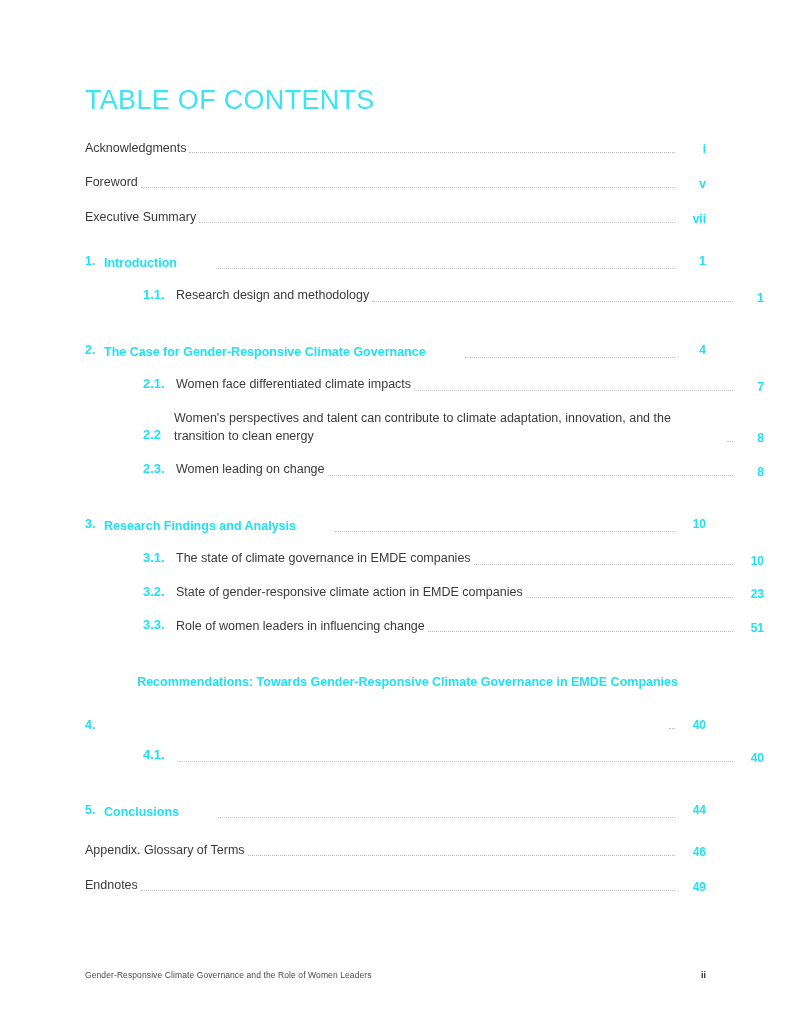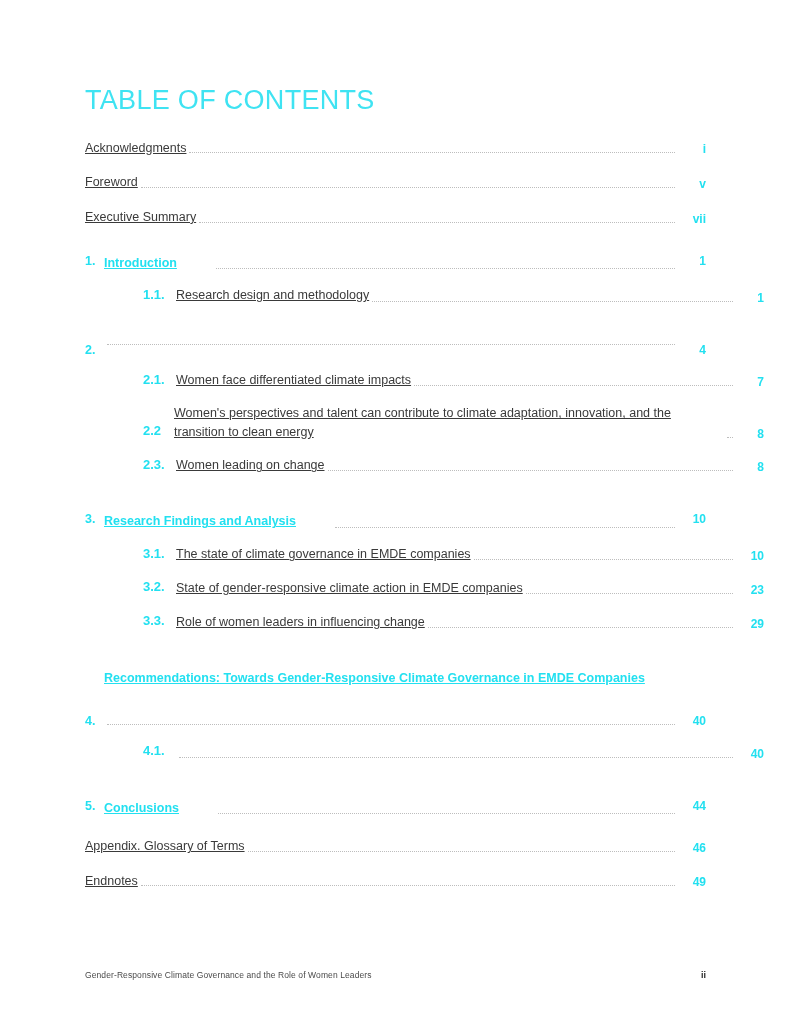--- a/index.html
+++ b/index.html
@@ -56,21 +56,20 @@
     font-weight: bold;
     color: #22e0f0;
     white-space: nowrap;
   }
 
   .label-wrap {
     flex: 1 1 auto;
     min-width: 0;
     display: flex;
     align-items: flex-end;
-    text-decoration: underline;
   }
 
   .label {
     flex: 0 1 auto;
     white-space: normal;
   }
 
   .dots {
     flex: 1 1 auto;
     min-width: 6px;
@@ -120,21 +119,21 @@
     line-height: 1.45;
     color: #22e0f0;
   }
   .entry-chapter .pageno {
     color: #22e0f0;
     font-weight: bold;
     font-size: 12px;
     width: 28px;
   }
   .entry-chapter.two-line { align-items: flex-end; }
-  .entry-chapter.two-line .label-wrap { align-items: flex-end; }
+  .entry-chapter.two-line .label-wrap { align-items: flex-end; flex-direction: column; }
 
   
   .entry-sub {
     font-size: 12.5px;
     color: #3a3a3a;
     margin-bottom: 15px;
     padding-left: 58px;
     align-items: flex-end;
   }
   .entry-sub .num {
@@ -229,20 +228,21 @@
       <div class="label-wrap">
         <span class="label">Research design and methodology</span>
         <span class="dots"></span>
       </div>
       <span class="pageno">1</span>
     </div>
 
     <div class="toc-entry entry-chapter">
       <span class="num">2.</span>
       <div class="label-wrap">
+        <span class="label">The Case for Gender-Responsive Climate Governance</span>
         <span class="dots"></span>
       </div>
       <span class="pageno">4</span>
     </div>
 
     <div class="toc-entry entry-sub">
       <span class="num">2.1.</span>
       <div class="label-wrap">
         <span class="label">Women face differentiated climate impacts</span>
         <span class="dots"></span>
@@ -294,21 +294,21 @@
       </div>
       <span class="pageno">23</span>
     </div>
 
     <div class="toc-entry entry-sub">
       <span class="num">3.3.</span>
       <div class="label-wrap">
         <span class="label">Role of women leaders in influencing change</span>
         <span class="dots"></span>
       </div>
-      <span class="pageno">29</span>
+      <span class="pageno">51</span>
     </div>
 
     <div class="toc-entry entry-chapter two-line">
       <span class="num">4.</span>
       <div class="label-wrap">
         <span class="label">Recommendations: Towards Gender-Responsive Climate Governance in EMDE Companies</span>
         <span class="dots"></span>
       </div>
       <span class="pageno">40</span>
     </div>

